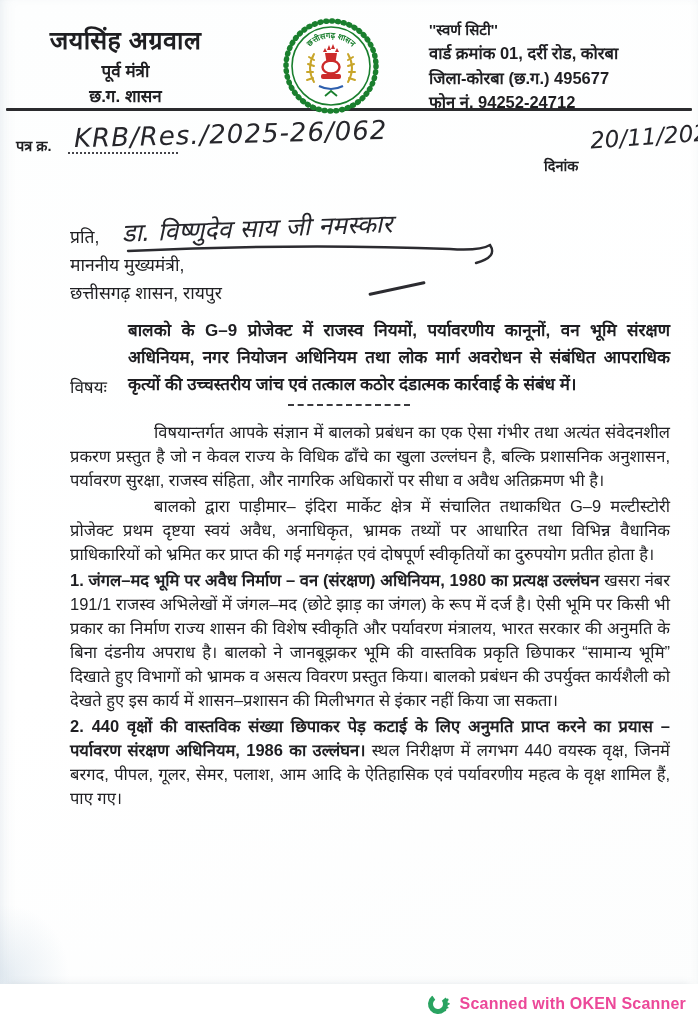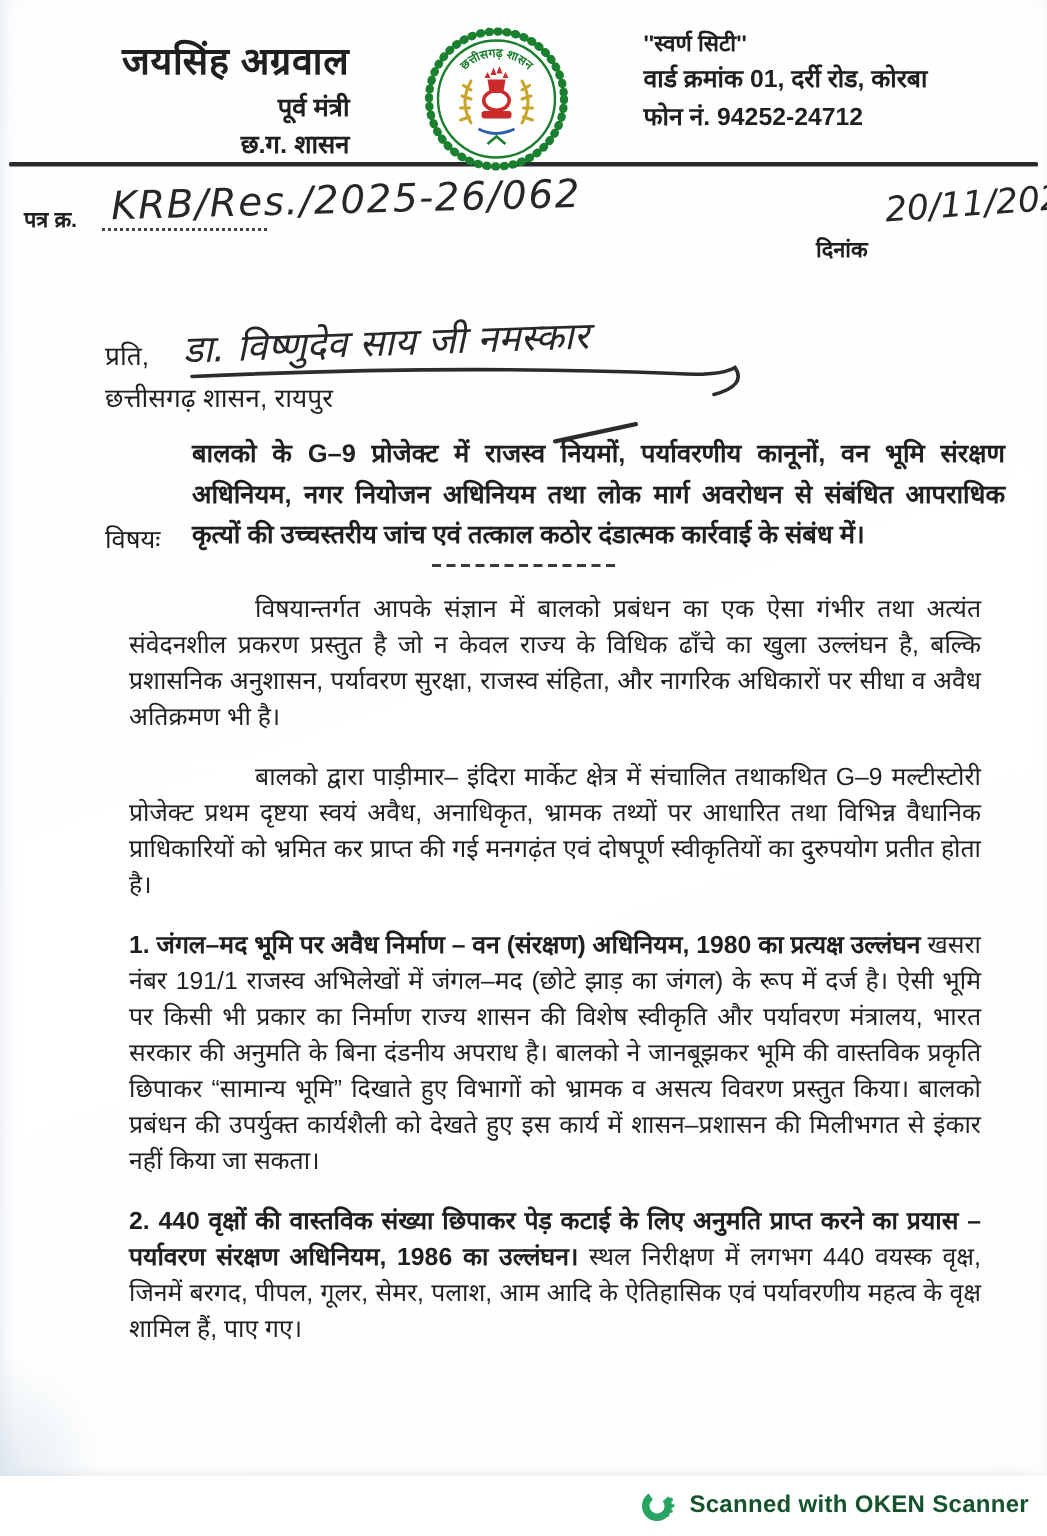--- a/index.html
+++ b/index.html
@@ -13,21 +13,21 @@
     font-family:"Liberation Sans","DejaVu Sans",sans-serif;
     color:#1f1f22;
     overflow:hidden;
     box-sizing:border-box;
   }
   
   .letterhead{
     display:flex;align-items:flex-start;
     padding:16px 10px 0 18px;height:104px;box-sizing:border-box;
   }
-  .sender{width:215px;text-align:right;padding-top:6px;}
+  .sender{width:215px;text-align:center;padding-top:6px;}
   .sender-name{font-size:25px;font-weight:bold;letter-spacing:.5px;}
   .sender-title{font-size:17px;font-weight:bold;margin-top:3px;}
   .sender-org{font-size:17px;font-weight:bold;margin-top:2px;}
   .emblem{width:100px;height:100px;margin-left:48px;flex:none;}
   .address{margin-left:48px;padding-top:4px;line-height:1.35;}
   .addr-title{font-size:15px;font-weight:bold;}
   .addr-line{font-size:16.5px;font-weight:bold;margin-top:2px;}
   .rule{height:3px;background:#2b2b2e;margin:4px 6px 0 6px;border-radius:1px;}
   
   .ref-row{position:relative;height:52px;margin:8px 14px 0 16px;}
@@ -44,34 +44,34 @@
   .recipient-flourish{position:absolute;left:50px;top:18px;}
   .recipient-dash{position:absolute;left:298px;top:64px;width:58px;height:3px;background:#2b2b30;transform:rotate(-12deg);border-radius:2px;}
   .recipient-line{font-size:17.5px;}
   
   .subject{display:flex;margin:10px 28px 0 70px;align-items:flex-end;}
   .subject-label{width:58px;flex:none;font-size:17px;}
   .subject-text{flex:1;font-size:17px;line-height:27px;text-align:justify;font-weight:bold;}
   .sep-dashed{width:122px;margin:6px auto 0 auto;border-top:2.5px dashed #3a3a3e;}
   
   .body-block{margin:14px 28px 0 70px;}
-  .para{font-size:16.5px;line-height:24px;text-align:justify;margin:16px;}
+  .para{font-size:16.5px;line-height:24px;text-align:justify;margin:0;}
   .para.indent{text-indent:84px;}
   .para + .para{margin-top:2px;}
   .point1{margin-top:2px;}
   .point2{margin-top:38px;}
   .lead{font-weight:bold;}
   
   .scan-footer{
     position:absolute;left:0;right:0;bottom:0;height:40px;background:#ffffff;
     display:flex;align-items:center;justify-content:flex-end;padding-right:12px;
     box-shadow:0 -6px 10px -8px rgba(100,120,140,.25);
   }
   .oken-logo{width:24px;height:24px;margin-right:9px;display:inline-flex;}
-  .scan-text{font-size:16px;font-weight:bold;color:#14532d;letter-spacing:.2px;}
+  .scan-text{font-size:16px;font-weight:bold;color:#ec4899;letter-spacing:.2px;}
   
   .blemish{position:absolute;left:0;bottom:30px;width:70px;height:90px;
     background:radial-gradient(ellipse at 10% 80%,rgba(150,180,205,.22),transparent 70%);}
 </style>
 </head>
 <body>
 
 <div class="page">
 
   <header class="letterhead">
@@ -105,20 +105,21 @@
         </g>
 
         <path d="M38,70 q12,6 24,0" stroke="#2e5fae" stroke-width="2" fill="none"></path>
         <path d="M44,80 l6,-5 6,5" stroke="#1a7f2e" stroke-width="1.8" fill="none"></path>
       </svg>
     </div>
 
     <div class="address">
       <div class="addr-title">''स्वर्ण सिटी''</div>
       <div class="addr-line">वार्ड क्रमांक 01, दर्री रोड, कोरबा</div>
+      <div class="addr-line">जिला-कोरबा (छ.ग.) 495677</div>
       <div class="addr-line">फोन नं. 94252-24712</div>
     </div>
   </header>
 
   <div class="rule"></div>
 
   <div class="ref-row">
     <span class="ref-label">पत्र क्र.</span>
     <span class="ref-dots"></span>
     <span class="hand ref-number">KRB/Res./2025-26/062</span>
@@ -126,20 +127,21 @@
     <span class="hand date-value">20/11/2025</span>
   </div>
 
   <div class="recipient">
     <div class="recipient-label">प्रति,</div>
     <div class="hand recipient-hand">डा. विष्णुदेव साय जी नमस्कार</div>
     <svg class="recipient-flourish" width="390" height="26" viewBox="0 0 390 26" aria-hidden="true">
       <path d="M8,10 Q 180,2 330,8 q 30,2 40,-4 q 8,12 -14,18" fill="none" stroke="#2b2b30" stroke-width="2.4" stroke-linecap="round"></path>
     </svg>
     <div class="recipient-dash"></div>
+    <div class="recipient-line">माननीय मुख्यमंत्री,</div>
     <div class="recipient-line">छत्तीसगढ़ शासन, रायपुर</div>
   </div>
 
   <div class="subject">
     <div class="subject-label">विषयः</div>
     <div class="subject-text">बालको के G–9 प्रोजेक्ट में राजस्व नियमों, पर्यावरणीय कानूनों, वन भूमि संरक्षण अधिनियम, नगर नियोजन अधिनियम तथा लोक मार्ग अवरोधन से संबंधित आपराधिक कृत्यों की उच्चस्तरीय जांच एवं तत्काल कठोर दंडात्मक कार्रवाई के संबंध में।</div>
   </div>
   <div class="sep-dashed"></div>
 
   <div class="body-block">

